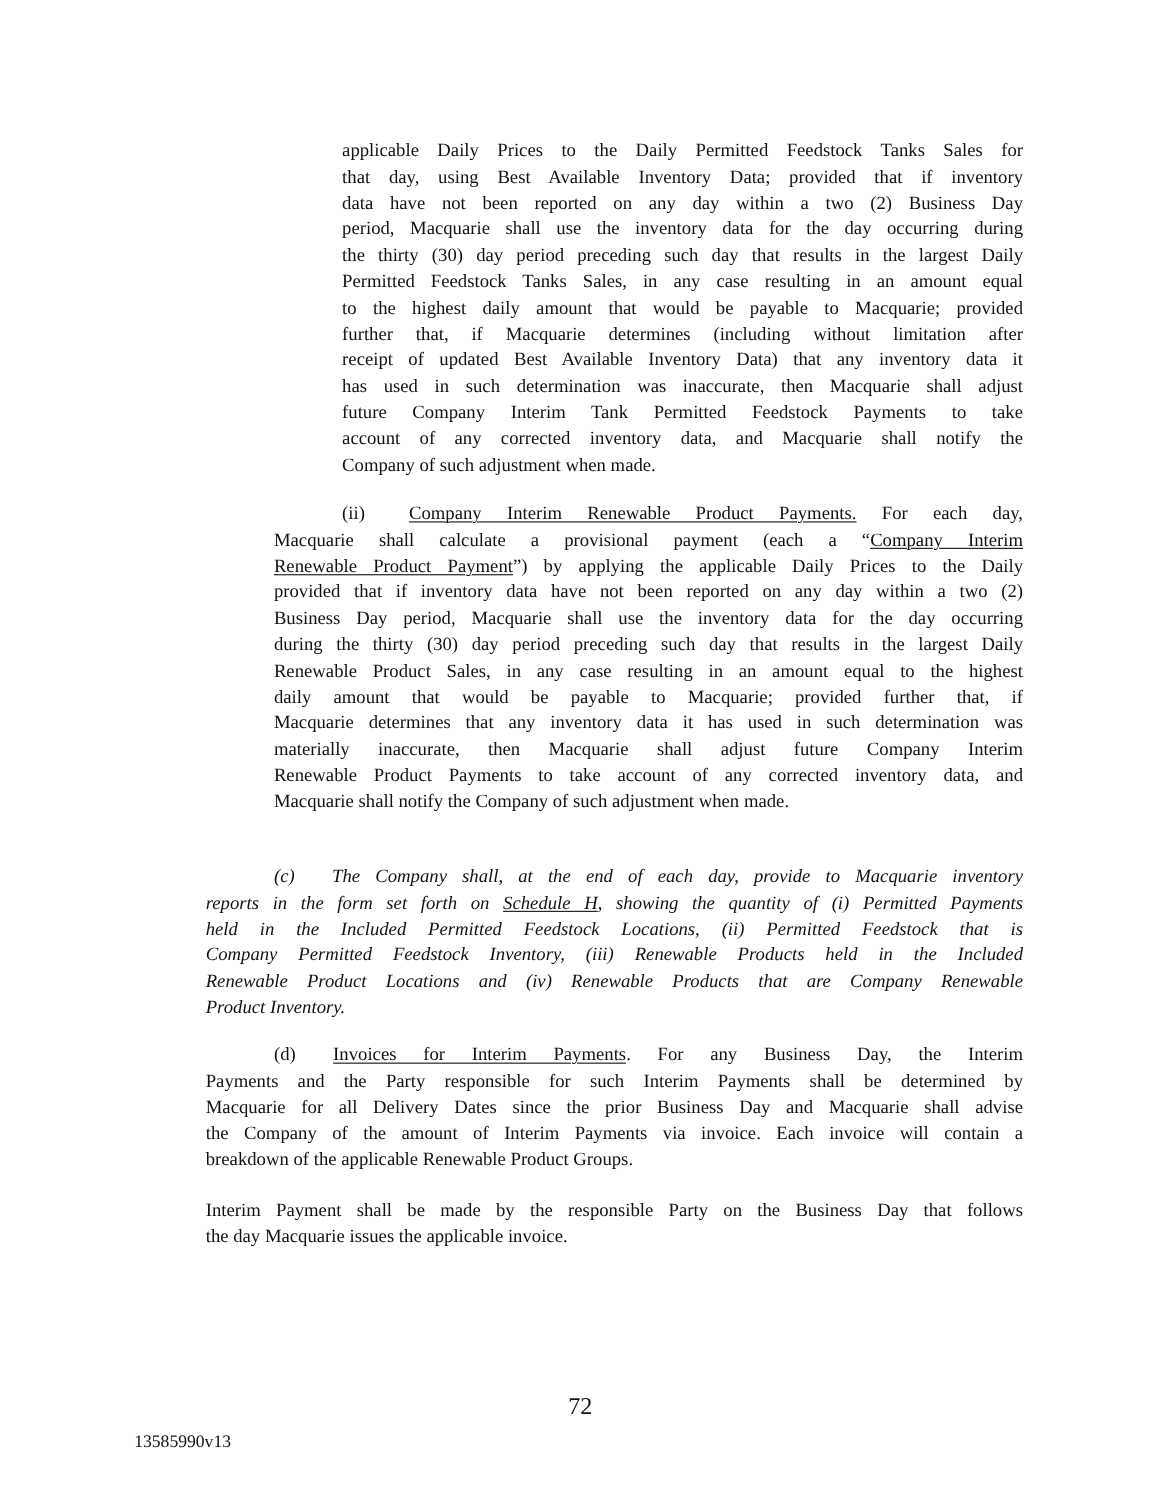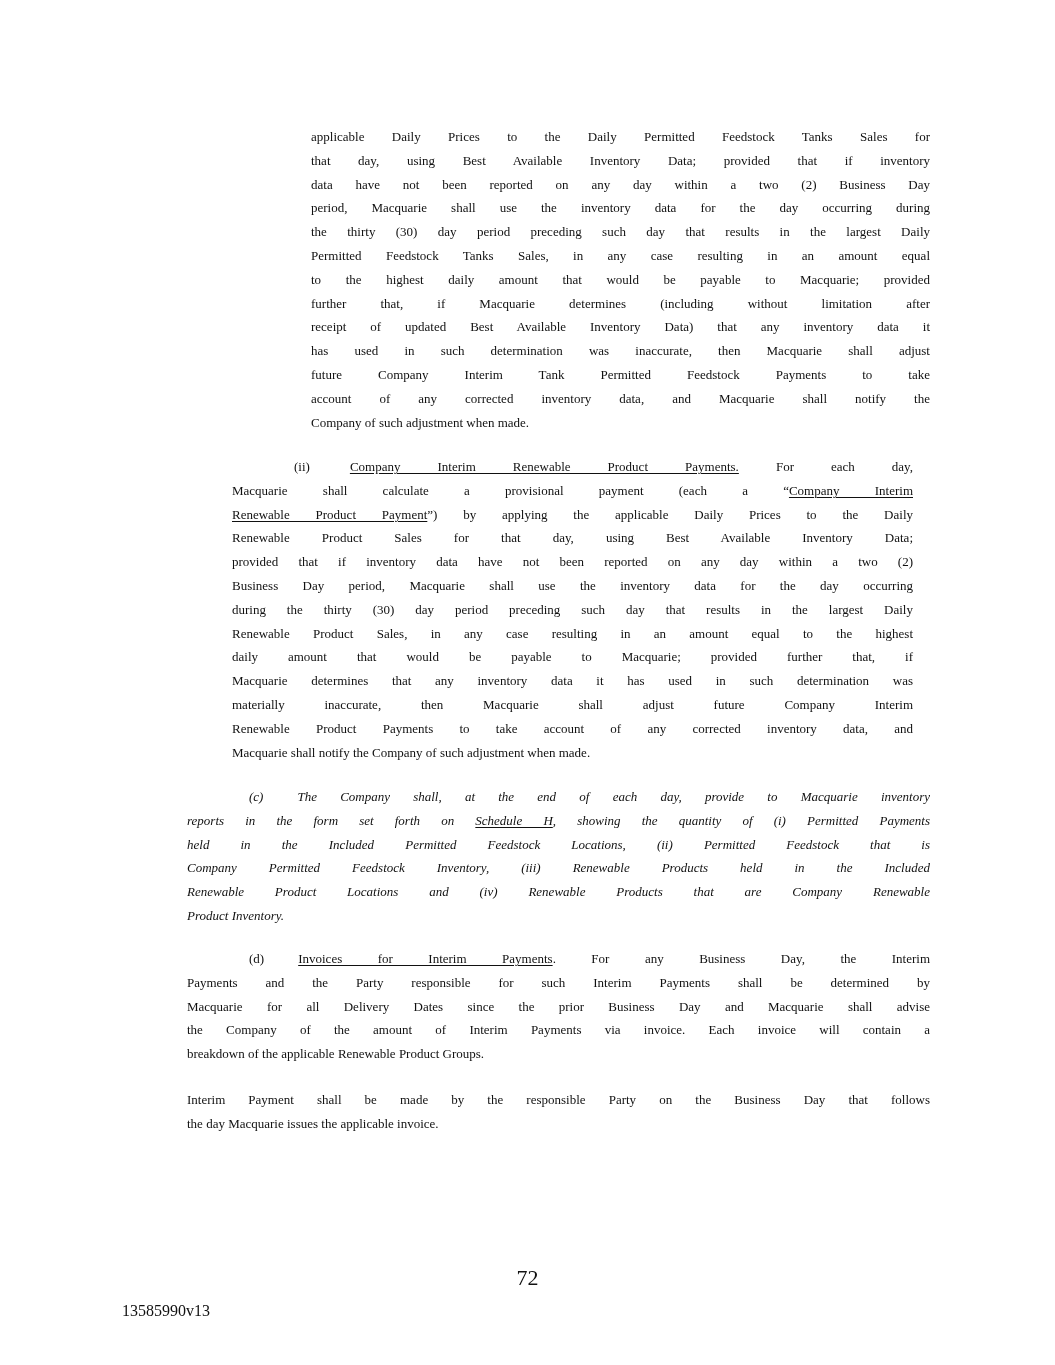--- a/index.html
+++ b/index.html
@@ -1,24 +1,24 @@
 <!DOCTYPE html>
 <html><head>
 <meta charset="utf-8">
 <style>
   html, body { margin:0; padding:0; background:#ffffff; }
   body { width:1055px; height:1365px; position:relative; overflow:hidden;
          font-family:"Liberation Serif", "DejaVu Serif", serif; color:#111; }
-  .para { position:absolute; font-size:13px; line-height:23.8px; }
+  .para { position:absolute; font-size:17px; line-height:23.8px; }
   .line { display:block; white-space:nowrap; text-align:justify; text-align-last:justify; height:23.8px; overflow:visible; }
   .line.last { text-align-last:left; }
   .seg.u { text-decoration:underline; text-underline-offset:2px; text-decoration-thickness:1px; }
   .tab { display:inline-block; }
   #p1 { left:311px; top:125px; width:619px; }
-  #p2 { left:232px; top:455px; width:681px; }
+  #p2 { left:249px; top:455px; width:681px; }
   #p3 { left:187px; top:785px; width:743px;font-style:italic; }
   #p4 { left:187px; top:947px; width:743px; }
   #p5 { left:187px; top:1088px; width:743px; }
   #page-number { position:absolute; left:0; width:1055px; top:1265px; text-align:center; font-size:22px; }
   #doc-id { position:absolute; left:122px; top:1290px; font-size:16px;margin-top:12px; }
 </style>
 </head>
 <body>
 
 <div class="para" id="p1">
@@ -34,21 +34,20 @@
     <span class="line"><span class="seg">has used in such determination was inaccurate, then Macquarie shall adjust</span></span>
     <span class="line"><span class="seg">future Company Interim Tank Permitted Feedstock Payments to take</span></span>
     <span class="line"><span class="seg">account of any corrected inventory data, and Macquarie shall notify the</span></span>
     <span class="line last"><span class="seg">Company of such adjustment when made.</span></span>
   </div>
 
 <div class="para" id="p2">
   <span class="line"><span style="display:inline-block;width:62px"></span><span>(ii)</span><span class="tab" style="width:40px"></span><span class="seg u">Company Interim Renewable Product Payments.</span> <span>For each day,</span></span>
 <span class="line"><span class="seg">Macquarie shall calculate a provisional payment (each a “</span><span class="seg u">Company Interim</span></span>
     <span class="line"><span class="seg u">Renewable Product Payment</span><span class="seg">”) by applying the applicable Daily Prices to the Daily</span></span>
-    <span class="line"><span class="seg">Renewable Product Sales for that day, using Best Available Inventory Data;</span></span>
     <span class="line"><span class="seg">provided that if inventory data have not been reported on any day within a two (2)</span></span>
     <span class="line"><span class="seg">Business Day period, Macquarie shall use the inventory data for the day occurring</span></span>
     <span class="line"><span class="seg">during the thirty (30) day period preceding such day that results in the largest Daily</span></span>
     <span class="line"><span class="seg">Renewable Product Sales, in any case resulting in an amount equal to the highest</span></span>
     <span class="line"><span class="seg">daily amount that would be payable to Macquarie; provided further that, if</span></span>
     <span class="line"><span class="seg">Macquarie determines that any inventory data it has used in such determination was</span></span>
     <span class="line"><span class="seg">materially inaccurate, then Macquarie shall adjust future Company Interim</span></span>
     <span class="line"><span class="seg">Renewable Product Payments to take account of any corrected inventory data, and</span></span>
     <span class="line last"><span class="seg">Macquarie shall notify the Company of such adjustment when made.</span></span>
   </div>

